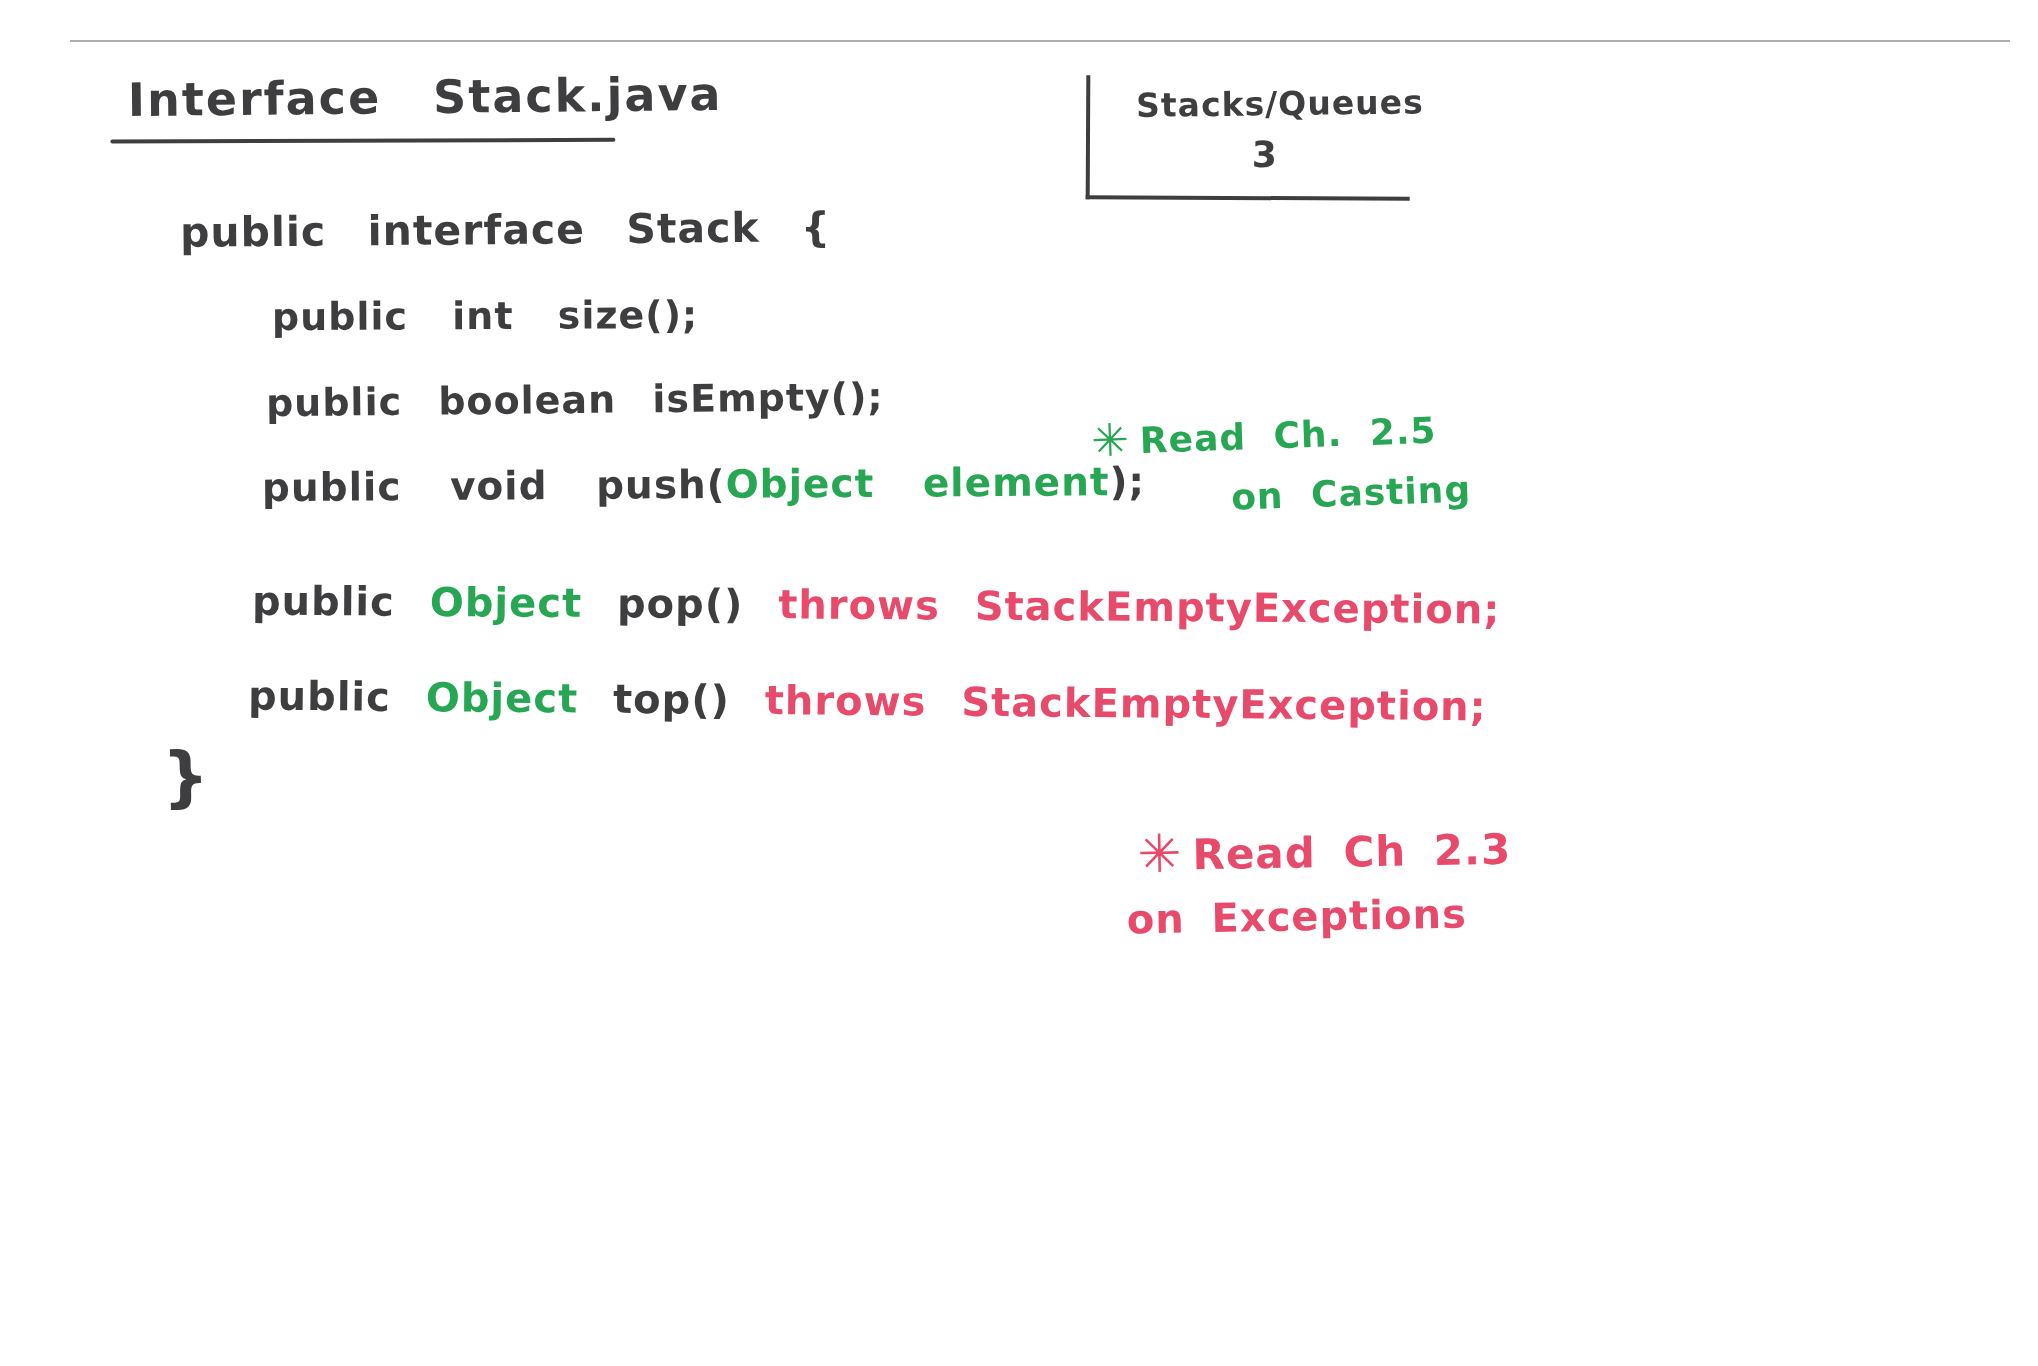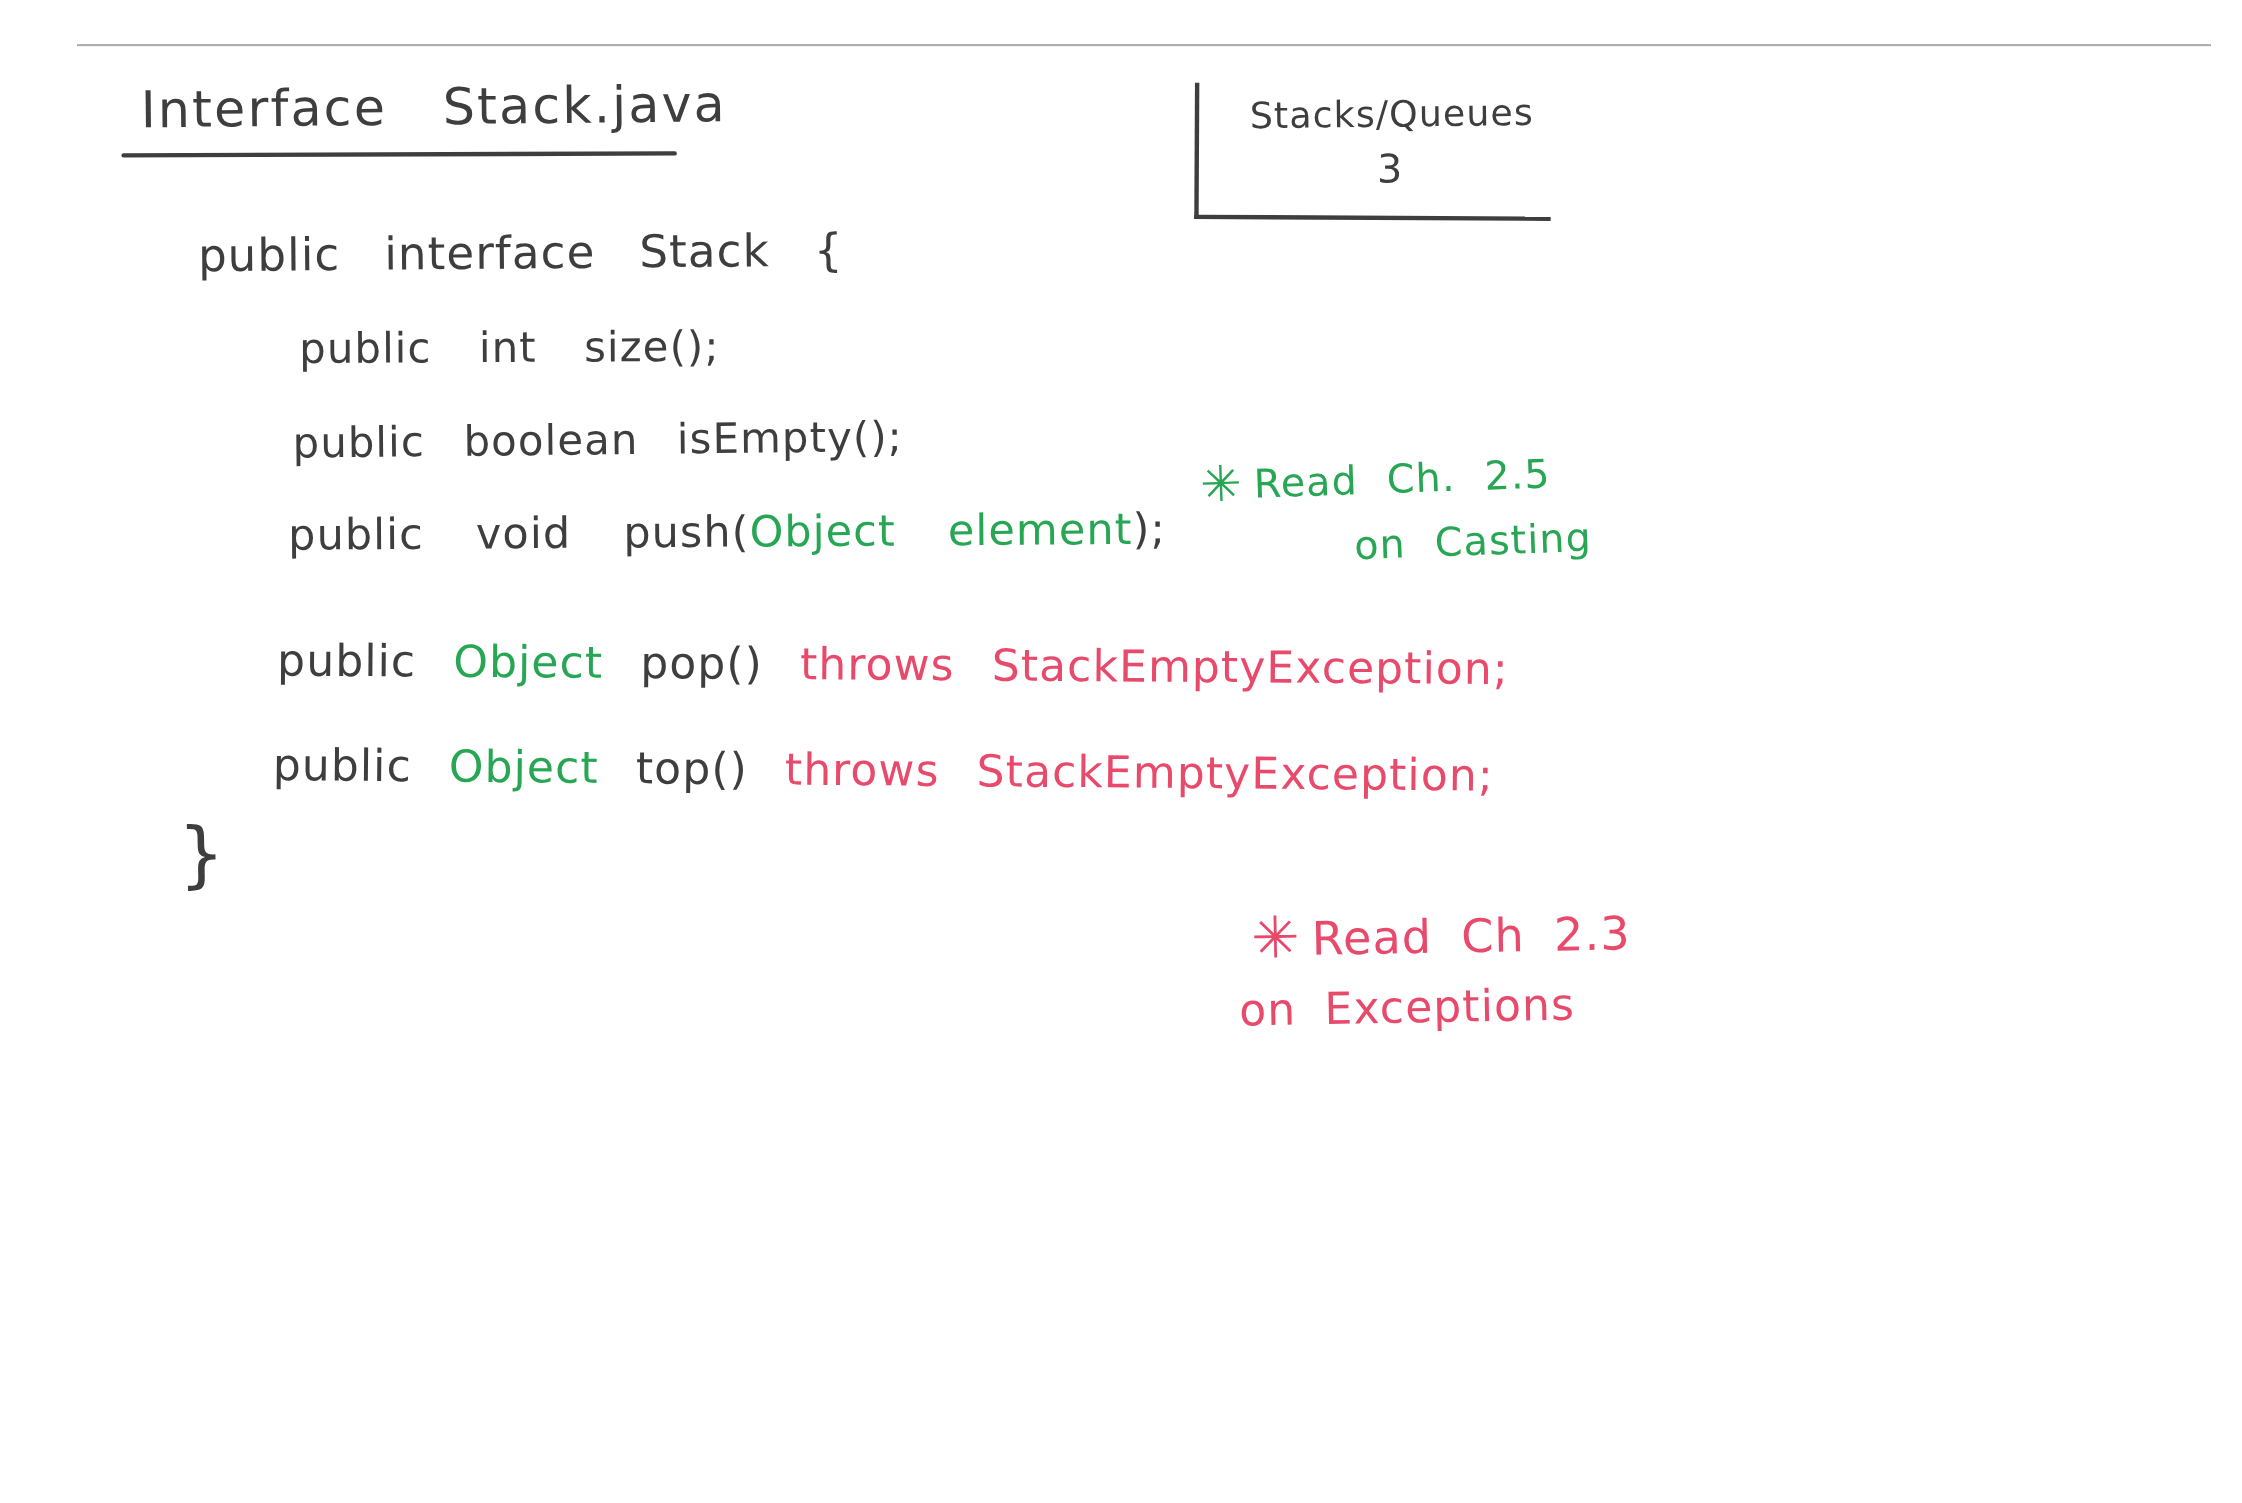--- a/index.html
+++ b/index.html
@@ -8,21 +8,21 @@
     --red:#e84a6b;
     --rule:#9b9b9f;
   }
   *{box-sizing:border-box;}
   html,body{margin:0;padding:0;}
   body{
     width:2038px;height:1366px;background:#ffffff;
     font-family:"DejaVu Sans", sans-serif;
     overflow:hidden;
   }
-  .page{position:relative;width:2038px;height:1366px;background:#ffffff;color:var(--ink);}
+  .page{position:relative;width:2038px;height:1366px;background:#ffffff;color:var(--ink);font-weight:bold;}
 
   .top-rule{position:absolute;left:70px;right:28px;top:40px;height:2px;background:var(--rule);opacity:.8;}
 
   
   .title-wrap{position:absolute;left:128px;top:70px;transform:rotate(-0.6deg);}
   .title{font-size:46px;letter-spacing:2px;word-spacing:34px;color:var(--ink);}
   .title-underline{margin-top:14px;margin-left:-18px;width:505px;height:4px;border-radius:3px;background:var(--ink);transform:rotate(0.4deg);}
 
   
   .corner-box{

